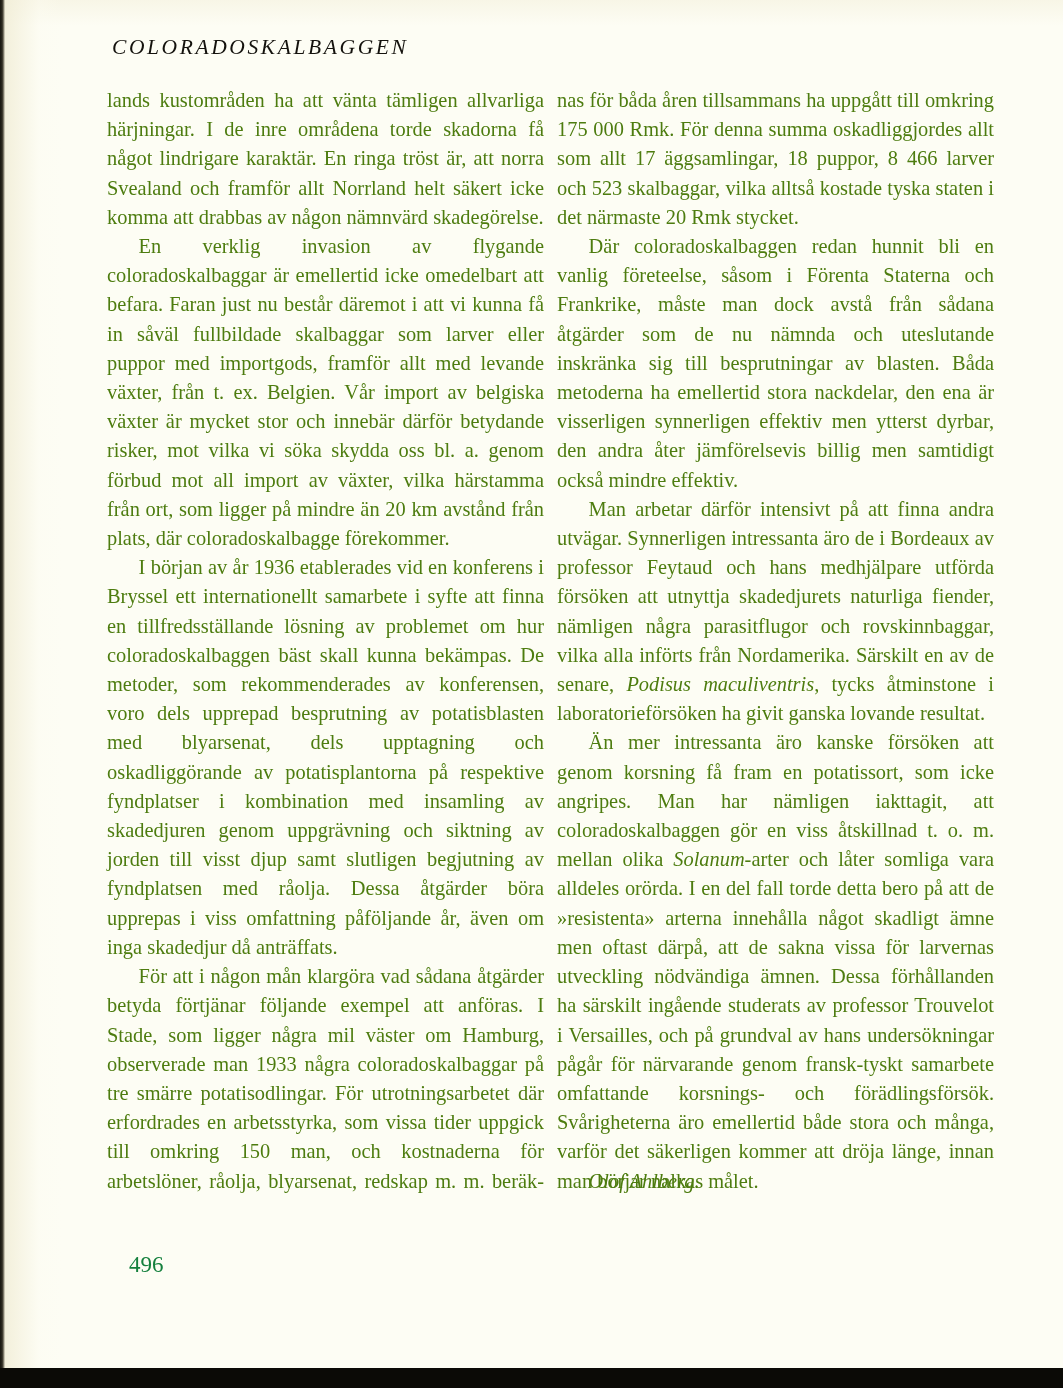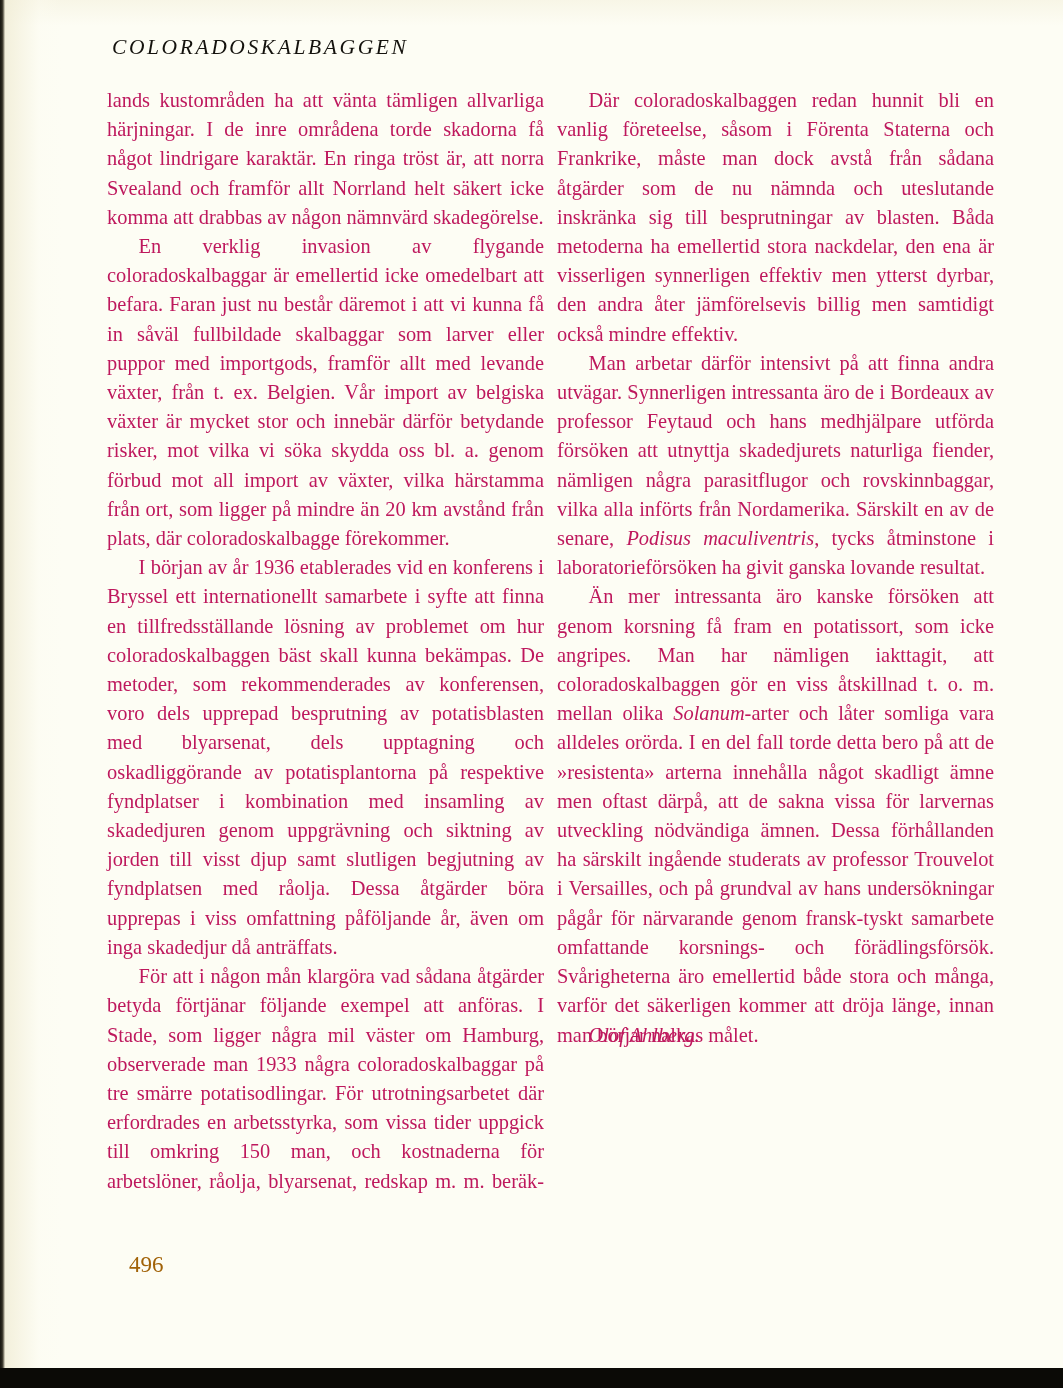--- a/index.html
+++ b/index.html
@@ -67,21 +67,21 @@
 
   
   .column {
     position: absolute;
     top: 86px;
     width: 437px;
     text-align: justify;
     text-justify: inter-word;
     font-size: 20.4px;
     line-height: 29.2px;
-    color: #be185d;
+    color: #4d7c0f;
     hyphens: none;
   }
   #column-left  { left: 107px; }
   #column-right { left: 557px; }
 
   .column p {
     margin: 0;
     text-indent: 1.55em;
   }
   .column p.no-indent { text-indent: 0; }
@@ -102,21 +102,21 @@
     text-align: left;
     font-style: italic;
     margin-top: -29.2px;
   }
 
   #page-number {
     position: absolute;
     left: 129px;
     top: 1252px;
     font-size: 23px;
-    color: #a16207;
+    color: #15803d;
   }
 </style>
 </head>
 <body>
 
 <div id="page">
 
   <div class="scan-tint-top"></div>
   <div class="scan-tint-left"></div>
   <div class="scan-edge-left"></div>
@@ -125,20 +125,21 @@
   <div id="running-head">COLORADOSKALBAGGEN</div>
 
   <div id="column-left" class="column">
     <p class="no-indent">lands kustområden ha att vänta tämligen allvarliga härjningar. I de inre områdena torde skadorna få något lindrigare karaktär. En ringa tröst är, att norra Svealand och framför allt Norrland helt säkert icke komma att drabbas av någon nämnvärd skadegörelse.</p>
     <p>En verklig invasion av flygande coloradoskalbaggar är emellertid icke omedelbart att befara. Faran just nu består däremot i att vi kunna få in såväl fullbildade skalbaggar som larver eller puppor med importgods, framför allt med levande växter, från t. ex. Belgien. Vår import av belgiska växter är mycket stor och innebär därför betydande risker, mot vilka vi söka skydda oss bl. a. genom förbud mot all import av växter, vilka härstamma från ort, som ligger på mindre än 20 km avstånd från plats, där coloradoskalbagge förekommer.</p>
     <p>I början av år 1936 etablerades vid en konferens i Bryssel ett internationellt samarbete i syfte att finna en tillfredsställande lösning av problemet om hur coloradoskalbaggen bäst skall kunna bekämpas. De metoder, som rekommenderades av konferensen, voro dels upprepad besprutning av potatisblasten med blyarsenat, dels upptagning och oskadliggörande av potatisplantorna på respektive fyndplatser i kombination med insamling av skadedjuren genom uppgrävning och siktning av jorden till visst djup samt slutligen begjutning av fyndplatsen med råolja. Dessa åtgärder böra upprepas i viss omfattning påföljande år, även om inga skadedjur då anträffats.</p>
     <p class="stretch-last">För att i någon mån klargöra vad sådana åtgärder betyda förtjänar följande exempel att anföras. I Stade, som ligger några mil väster om Hamburg, observerade man 1933 några coloradoskalbaggar på tre smärre potatisodlingar. För utrotningsarbetet där erfordrades en arbetsstyrka, som vissa tider uppgick till omkring 150 man, och kostnaderna för arbetslöner, råolja, blyarsenat, redskap m. m. beräk-</p>
   </div>
 
   <div id="column-right" class="column">
+    <p class="no-indent">nas för båda åren tillsammans ha uppgått till omkring 175 000 Rmk. För denna summa oskadliggjordes allt som allt 17 äggsamlingar, 18 puppor, 8 466 larver och 523 skalbaggar, vilka alltså kostade tyska staten i det närmaste 20 Rmk stycket.</p>
     <p>Där coloradoskalbaggen redan hunnit bli en vanlig företeelse, såsom i Förenta Staterna och Frankrike, måste man dock avstå från sådana åtgärder som de nu nämnda och uteslutande inskränka sig till besprutningar av blasten. Båda metoderna ha emellertid stora nackdelar, den ena är visserligen synnerligen effektiv men ytterst dyrbar, den andra åter jämförelsevis billig men samtidigt också mindre effektiv.</p>
     <p>Man arbetar därför intensivt på att finna andra utvägar. Synnerligen intressanta äro de i Bordeaux av professor Feytaud och hans medhjälpare utförda försöken att utnyttja skadedjurets naturliga fiender, nämligen några parasitflugor och rovskinnbaggar, vilka alla införts från Nordamerika. Särskilt en av de senare, <em class="sci">Podisus maculiventris</em>, tycks åtminstone i laboratorieförsöken ha givit ganska lovande resultat.</p>
     <p>Än mer intressanta äro kanske försöken att genom korsning få fram en potatissort, som icke angripes. Man har nämligen iakttagit, att coloradoskalbaggen gör en viss åtskillnad t. o. m. mellan olika <em class="sci">Solanum</em>-arter och låter somliga vara alldeles orörda. I en del fall torde detta bero på att de »resistenta» arterna innehålla något skadligt ämne men oftast därpå, att de sakna vissa för larvernas utveckling nödvändiga ämnen. Dessa förhållanden ha särskilt ingående studerats av professor Trouvelot i Versailles, och på grundval av hans undersökningar pågår för närvarande genom fransk-tyskt samarbete omfattande korsnings- och förädlingsförsök. Svårigheterna äro emellertid både stora och många, varför det säkerligen kommer att dröja länge, innan man börjar nalkas målet.<span class="signature">Olof Ahlberg.</span></p>
   </div>
 
   <div id="page-number">496</div>
 
 </div>
 
 </body></html>

